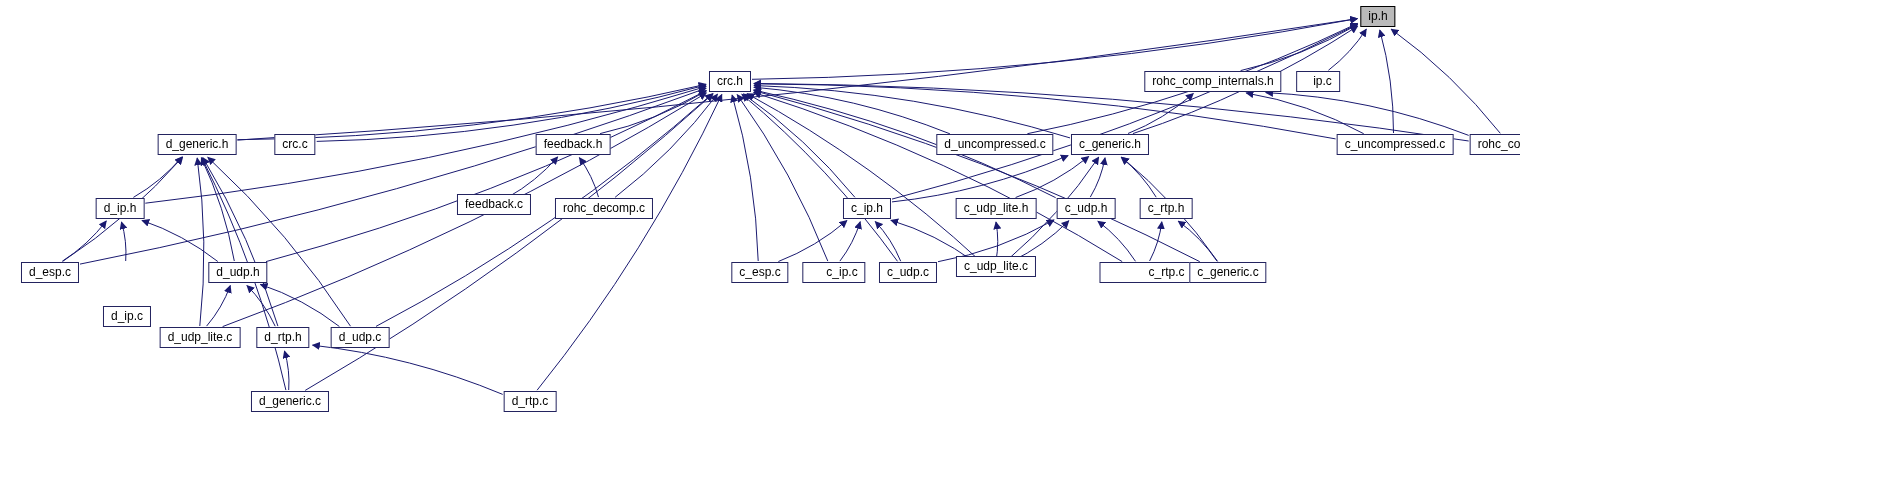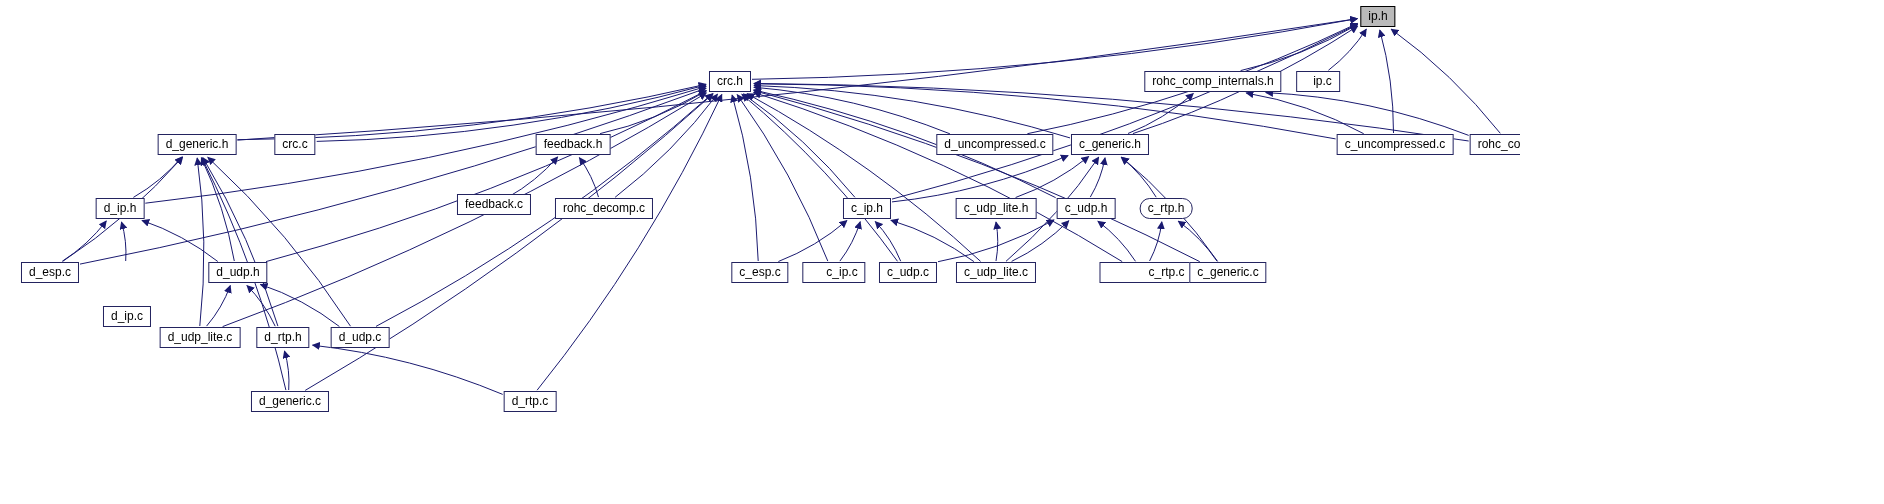--- a/index.html
+++ b/index.html
@@ -132,28 +132,28 @@
     <div class="node" style="left: 995px; top: 134px;">d_uncompressed.c</div>
     <div class="node" style="left: 1110px; top: 134px;">c_generic.h</div>
     <div class="node" style="left: 1395px; top: 134px;">c_uncompressed.c</div>
     <div class="node" style="left: 1512px; top: 134px;">rohc_comp.c</div>
     <div class="node" style="left: 120px; top: 198px;">d_ip.h</div>
     <div class="node" style="left: 494px; top: 194px;">feedback.c</div>
     <div class="node" style="left: 604px; top: 198px;">rohc_decomp.c</div>
     <div class="node" style="left: 867px; top: 198px;">c_ip.h</div>
     <div class="node" style="left: 996px; top: 198px;">c_udp_lite.h</div>
     <div class="node" style="left: 1086px; top: 198px;">c_udp.h</div>
-    <div class="node" style="left: 1166px; top: 198px; border-radius: 10px;">c_rtp.h</div>
+    <div class="node" style="left: 1166px; top: 198px;">c_rtp.h</div>
     <div class="node" style="left: 50px; top: 262px;">d_esp.c</div>
     <div class="node" style="left: 127px; top: 262px; margin-top: 44px;">d_ip.c</div>
     <div class="node" style="left: 238px; top: 262px;">d_udp.h</div>
     <div class="node" style="left: 760px; top: 262px;">c_esp.c</div>
     <div class="node" style="left: 834px; top: 262px; padding-left: 23px;">c_ip.c</div>
     <div class="node" style="left: 908px; top: 262px;">c_udp.c</div>
-    <div class="node" style="left: 996px; top: 262px;">c_udp_lite.c</div>
+    <div class="node" style="left: 996px; top: 256px;">c_udp_lite.c</div>
     <div class="node" style="left: 1146px; top: 262px; padding-left: 48px;">c_rtp.c</div>
     <div class="node" style="left: 1228px; top: 262px;">c_generic.c</div>
     <div class="node" style="left: 200px; top: 327px;">d_udp_lite.c</div>
     <div class="node" style="left: 283px; top: 327px;">d_rtp.h</div>
     <div class="node" style="left: 360px; top: 327px;">d_udp.c</div>
     <div class="node" style="left: 290px; top: 391px;">d_generic.c</div>
     <div class="node" style="left: 530px; top: 391px;">d_rtp.c</div>
   </div>
 
 </body></html>

